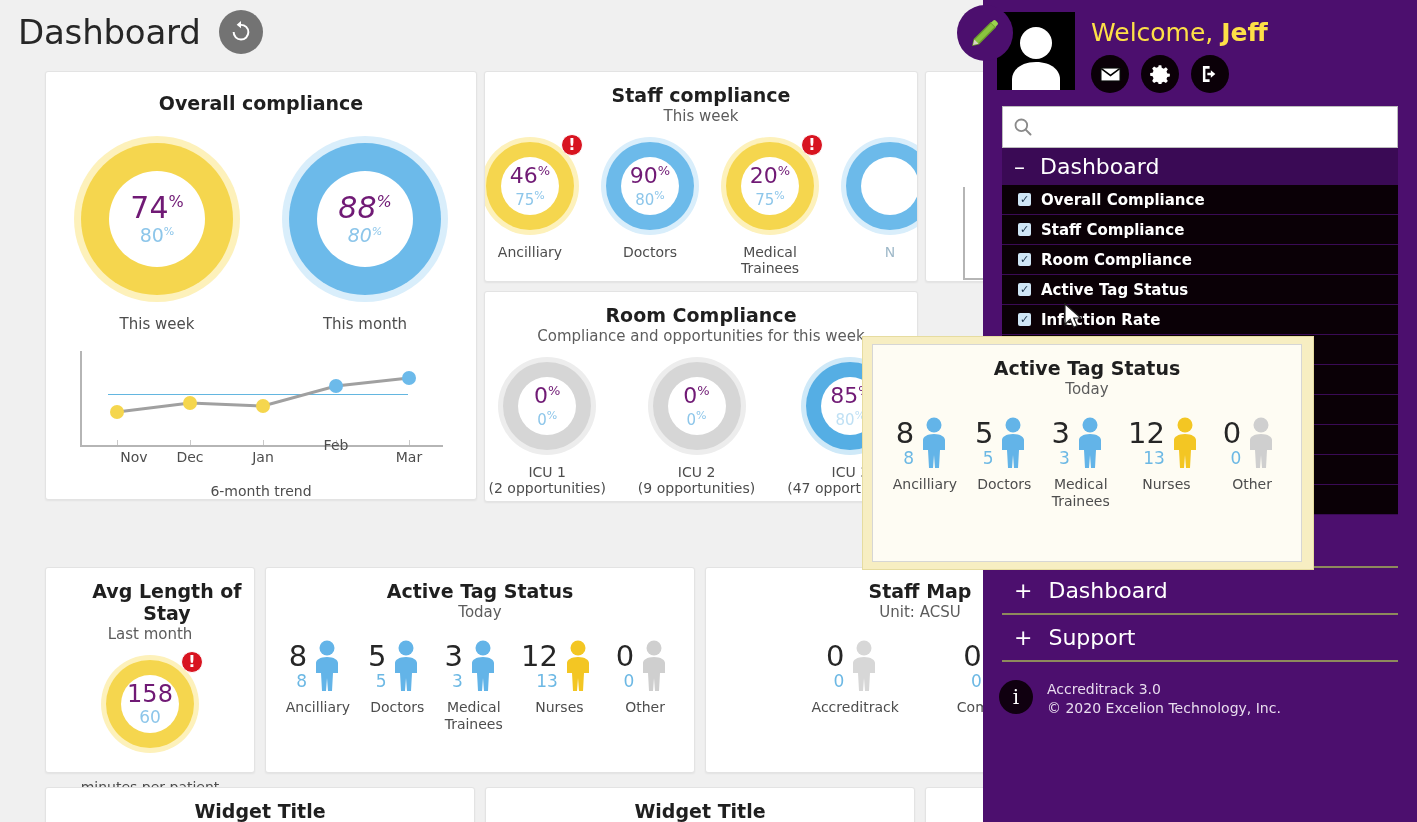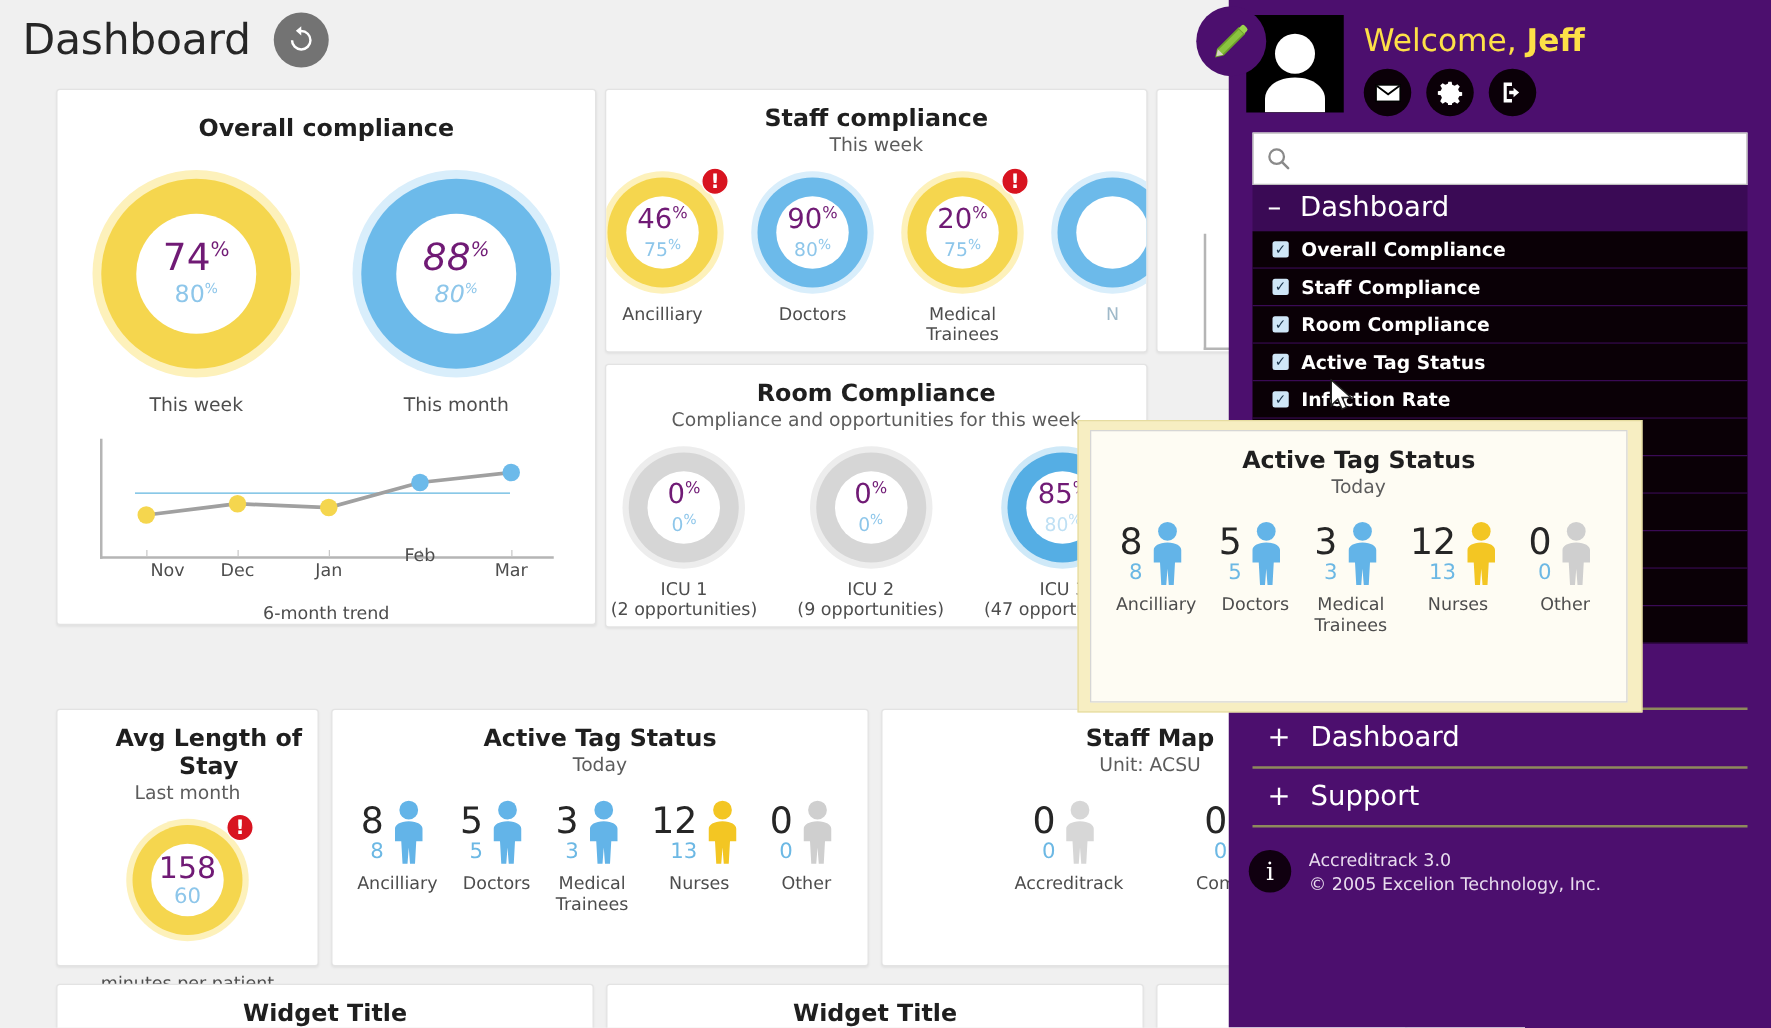--- a/index.html
+++ b/index.html
@@ -534,21 +534,21 @@
       <div class="collapsed-row">
         <span>+</span>
         <span style="margin-left:9px;">Support</span>
       </div>
     </div>
 
     <div class="footer-info" style="margin-top:18px;">
       <div class="info-circle">i</div>
       <div class="footer-txt">
         <div>Accreditrack 3.0</div>
-        <div>© 2005 Excelion Technology, Inc.</div>
+        <div>© 2020 Excelion Technology, Inc.</div>
       </div>
     </div>
   </div>
 
   <div class="edit-fab" style="left:957px; top:5px;">
     <svg width="30" height="30" viewBox="0 0 24 24" aria-hidden="true">
       <path d="M3.4 17.1l-1 4.5 4.5-1L20.3 7.2l-3.5-3.5z" fill="#8ac43f" stroke="#6d9e2c" stroke-width="1.1"></path>
       <path d="M16.8 3.7l3.5 3.5 1.6-1.6a1.6 1.6 0 0 0 0-2.3l-1.2-1.2a1.6 1.6 0 0 0-2.3 0z" fill="#9bd34d"></path>
       <path d="M3.4 17.1l-1 4.5 4.5-1z" fill="#d9d4c4"></path>
     </svg>

